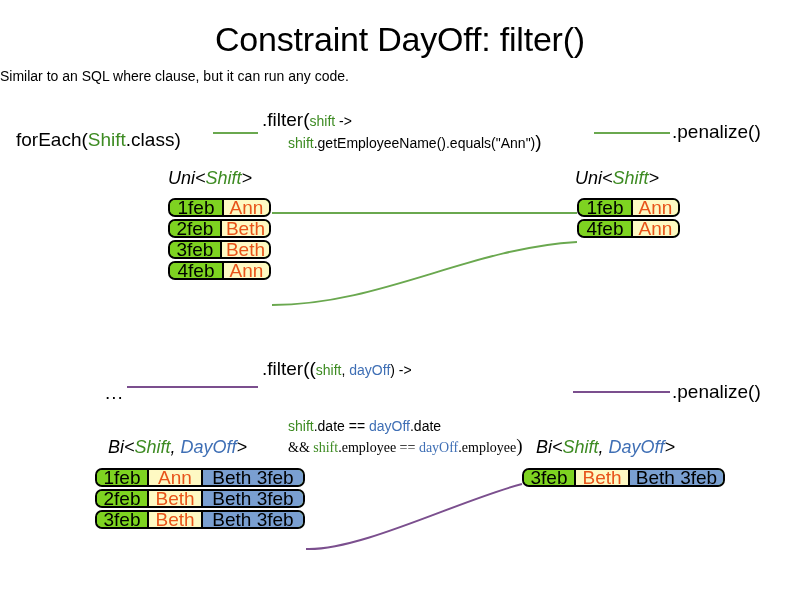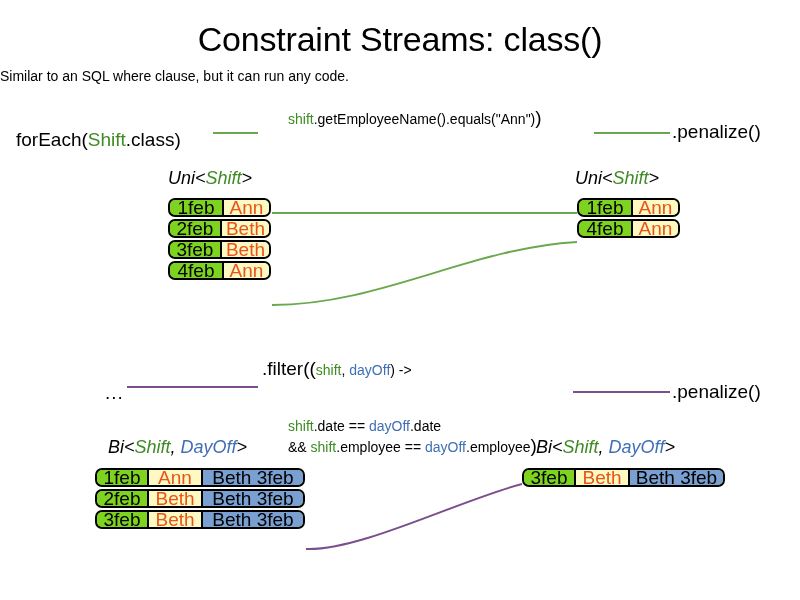--- a/index.html
+++ b/index.html
@@ -48,21 +48,21 @@
   #ellipsis      { left: 105px; top: 382px; font-size: 19px; line-height: 22px; letter-spacing: 1px;}
   #penalize-2    { left: 672px; top: 380px; }
 
   .filter-block { white-space: nowrap; }
   #filter-1 { left: 262px; top: 108px; }
   #filter-1 .l1 { margin-left: 0; }
   #filter-1 .l2 { margin-left: 26px; }
   #filter-2 { left: 262px; top: 357px; }
   #filter-2 .l1 { margin-left: 0; }
   #filter-2 .l2 { margin-left: 26px; margin-top: 36px; }
-  #filter-2 .l3 { margin-left: 26px; }
+  #filter-2 .l3 { margin-left: 26px; font-family: Liberation Serif, serif; }
   .paren-big { font-size: 19px; }
 
   
   .stream-cap {
     font-size: 18px;
     line-height: 22px;
     white-space: nowrap;
     color: #000;
     font-style: italic;
   }
@@ -129,21 +129,21 @@
   
   #connectors {
     left: 0; top: 0;
     width: 800px; height: 600px;
     pointer-events: none;
   }
 </style>
 </head>
 <body>
 
-<div class="abs" id="title">Constraint Streams: class()</div>
+<div class="abs" id="title">Constraint DayOff: filter()</div>
 <div class="abs" id="subtitle">Similar to an SQL where clause, but it can run any code.</div>
 
 <svg class="abs" id="connectors" viewBox="0 0 800 600" xmlns="http://www.w3.org/2000/svg">
 
   <line x1="213" y1="133" x2="258" y2="133" stroke="#6aa84f" stroke-width="2.2"></line>
 
   <line x1="594" y1="133" x2="670" y2="133" stroke="#6aa84f" stroke-width="2.2"></line>
 
   <path d="M272,213 C400,213 470,213 577,213" fill="none" stroke="#6aa84f" stroke-width="2"></path>
 
@@ -154,20 +154,23 @@
   <line x1="573" y1="392" x2="670" y2="392" stroke="#7b4f8e" stroke-width="2.2"></line>
 
   <path d="M306,549 C360,551 460,500 522,484" fill="none" stroke="#7b4f8e" stroke-width="2"></path>
 </svg>
 
 <div class="abs code-lg" id="foreach-label">
   <span class="tok-plain">forEach(</span><span class="tok-shift">Shift</span><span class="tok-plain">.class)</span>
 </div>
 
 <div class="abs filter-block" id="filter-1">
+  <div class="code-lg l1">
+    <span class="tok-plain">.filter(</span><span class="code-sm tok-shift">shift</span><span class="code-sm tok-plain"> -&gt;</span>
+  </div>
   <div class="code-sm l2">
     <span class="tok-shift">shift</span><span class="tok-plain">.getEmployeeName().equals("Ann")</span><span class="paren-big tok-plain">)</span>
   </div>
 </div>
 
 <div class="abs code-lg" id="penalize-1">.penalize()</div>
 
 <div class="abs stream-cap" id="cap-uni-left">
   <span class="tok-plain">Uni&lt;</span><span class="tok-shift">Shift</span><span class="tok-plain">&gt;</span>
 </div>

